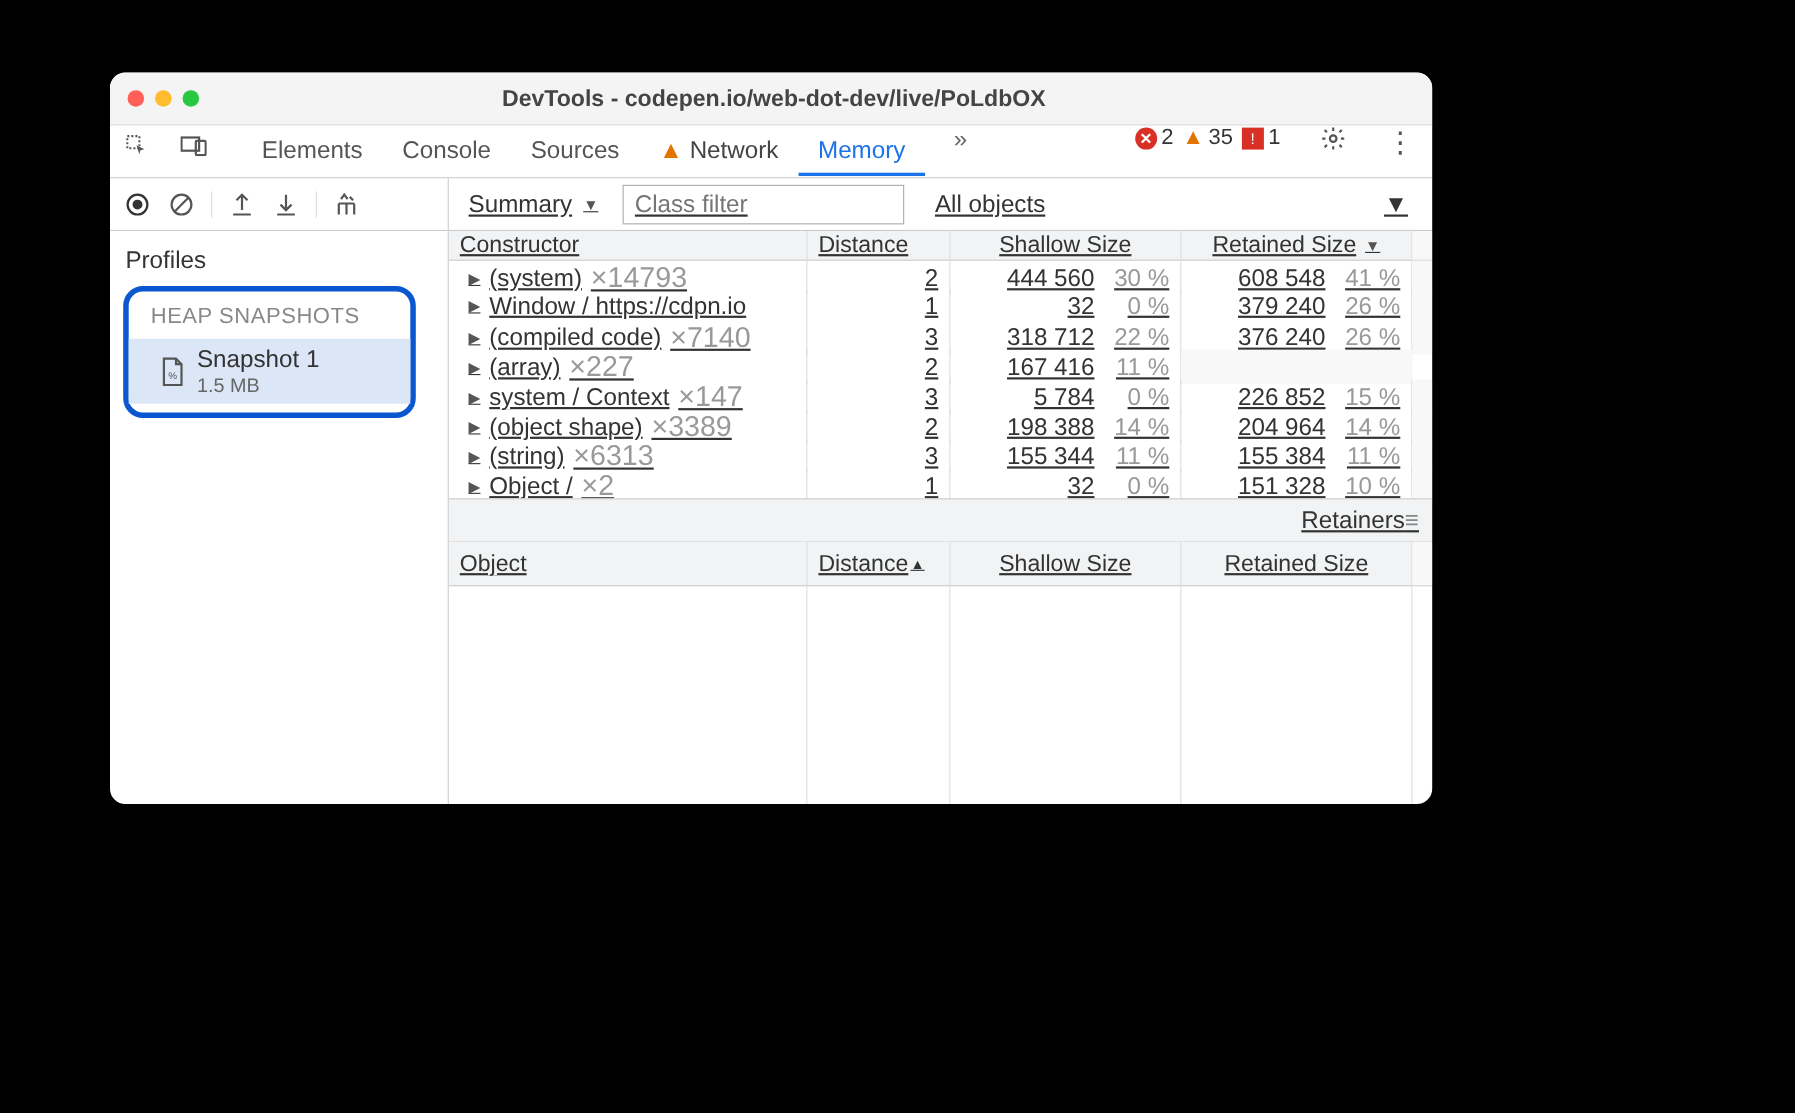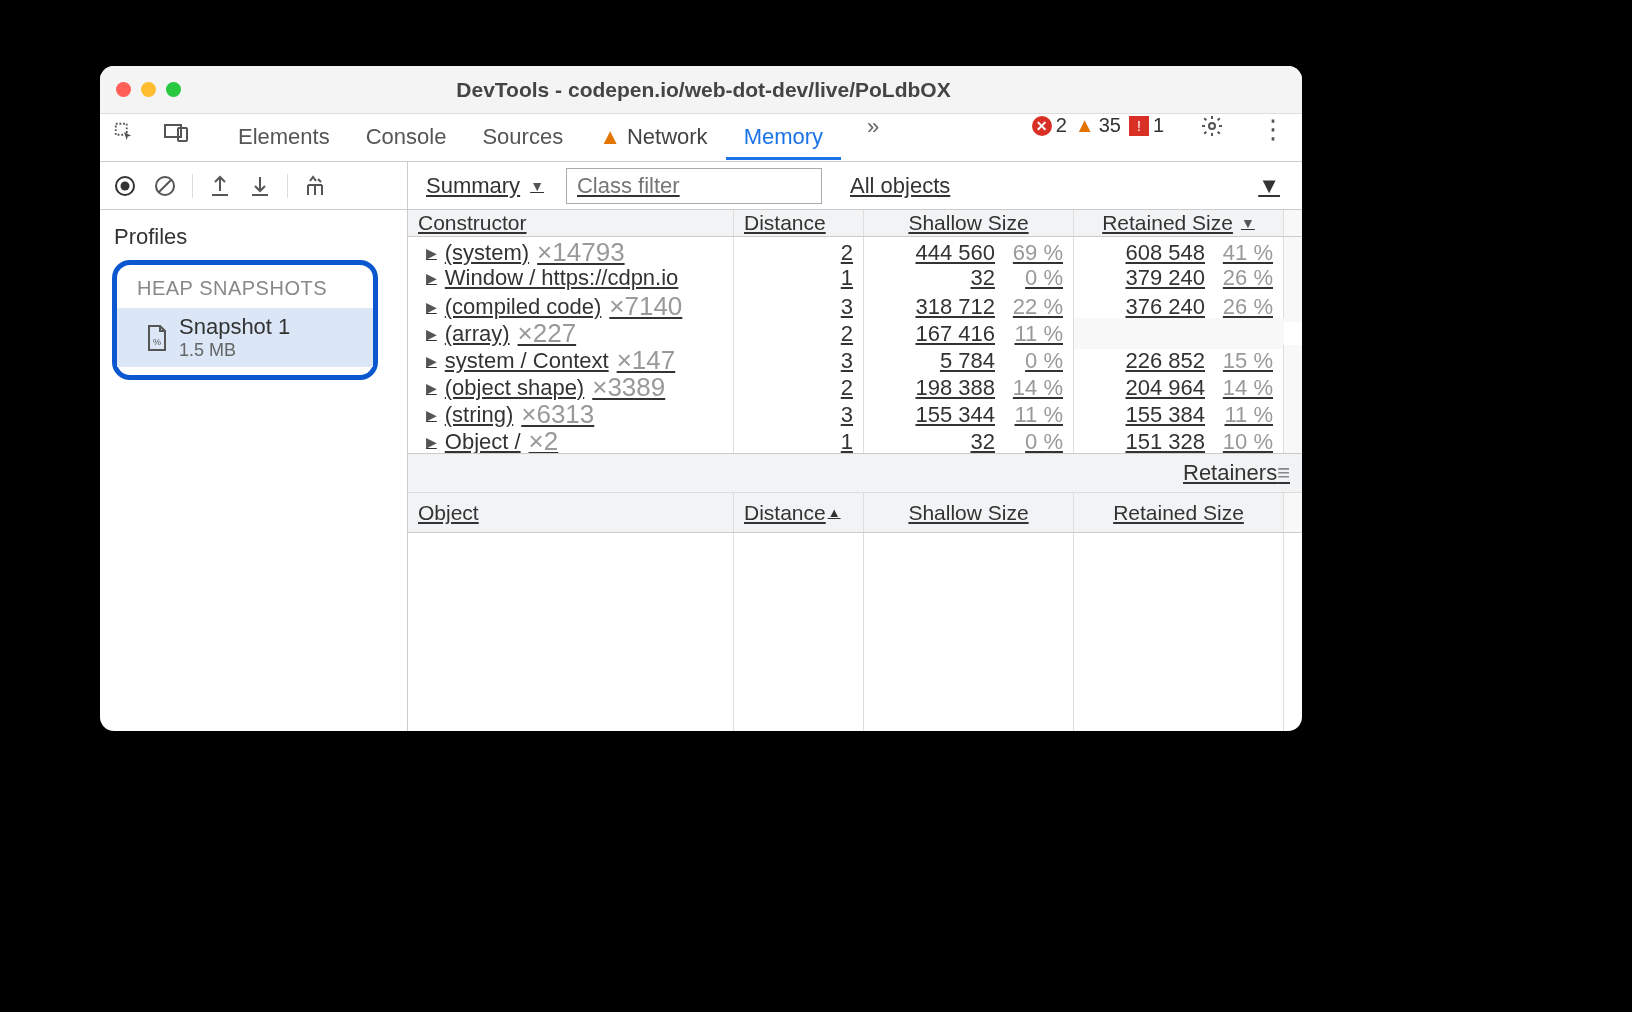--- a/index.html
+++ b/index.html
@@ -396,21 +396,21 @@
         <div id="rows-container">
             <div class="row">
               <div class="cell-ctor">
                 <span class="disc">▶</span>
                 <span>(system)</span> 
                 <span class="count">×14793</span>
               </div>
               <div class="cell-num">2</div>
               <div class="cell-twin">
                 <span>444 560</span>
-                <span class="pct">69 %</span>
+                <span class="pct">30 %</span>
               </div>
               <div class="cell-twin">
                 <span>608 548</span>
                 <span class="pct">41 %</span>
               </div>
               <div class="scrollcol"></div>
             </div>
             <div class="row">
               <div class="cell-ctor">
                 <span class="disc">▶</span>

